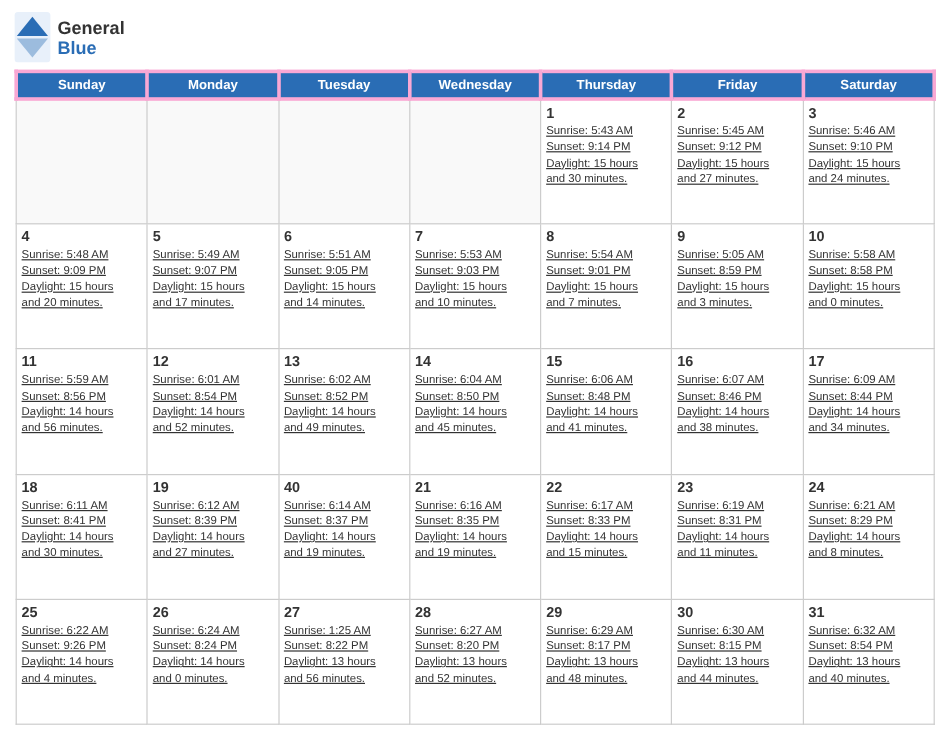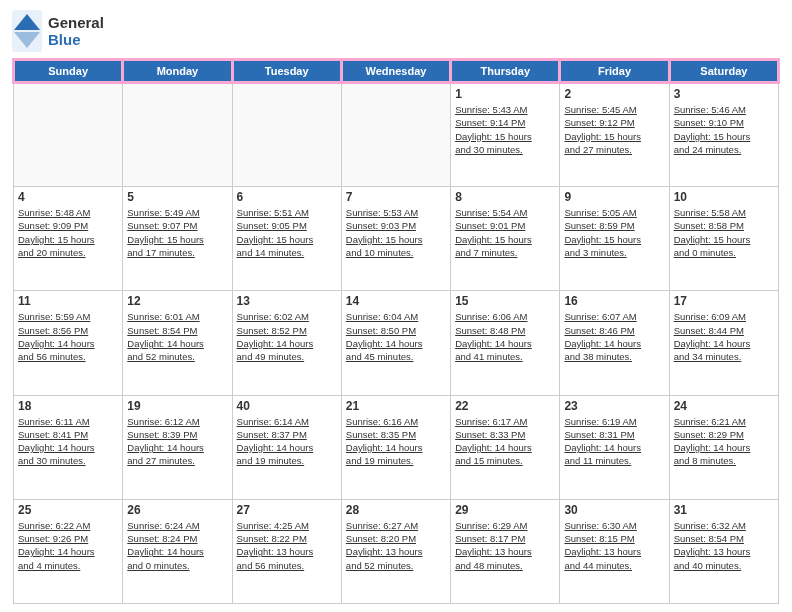--- a/index.html
+++ b/index.html
@@ -356,21 +356,21 @@
             <div class="day-info">
               <div>Sunrise: 6:24 AM</div>
               <div>Sunset: 8:24 PM</div>
               <div>Daylight: 14 hours</div>
               <div>and 0 minutes.</div>
             </div>
           </td>
           <td>
             <span class="day-number">27</span>
             <div class="day-info">
-              <div>Sunrise: 4:25 AM</div>
+              <div>Sunrise: 1:25 AM</div>
               <div>Sunset: 8:22 PM</div>
               <div>Daylight: 13 hours</div>
               <div>and 56 minutes.</div>
             </div>
           </td>
           <td>
             <span class="day-number">28</span>
             <div class="day-info">
               <div>Sunrise: 6:27 AM</div>
               <div>Sunset: 8:20 PM</div>

